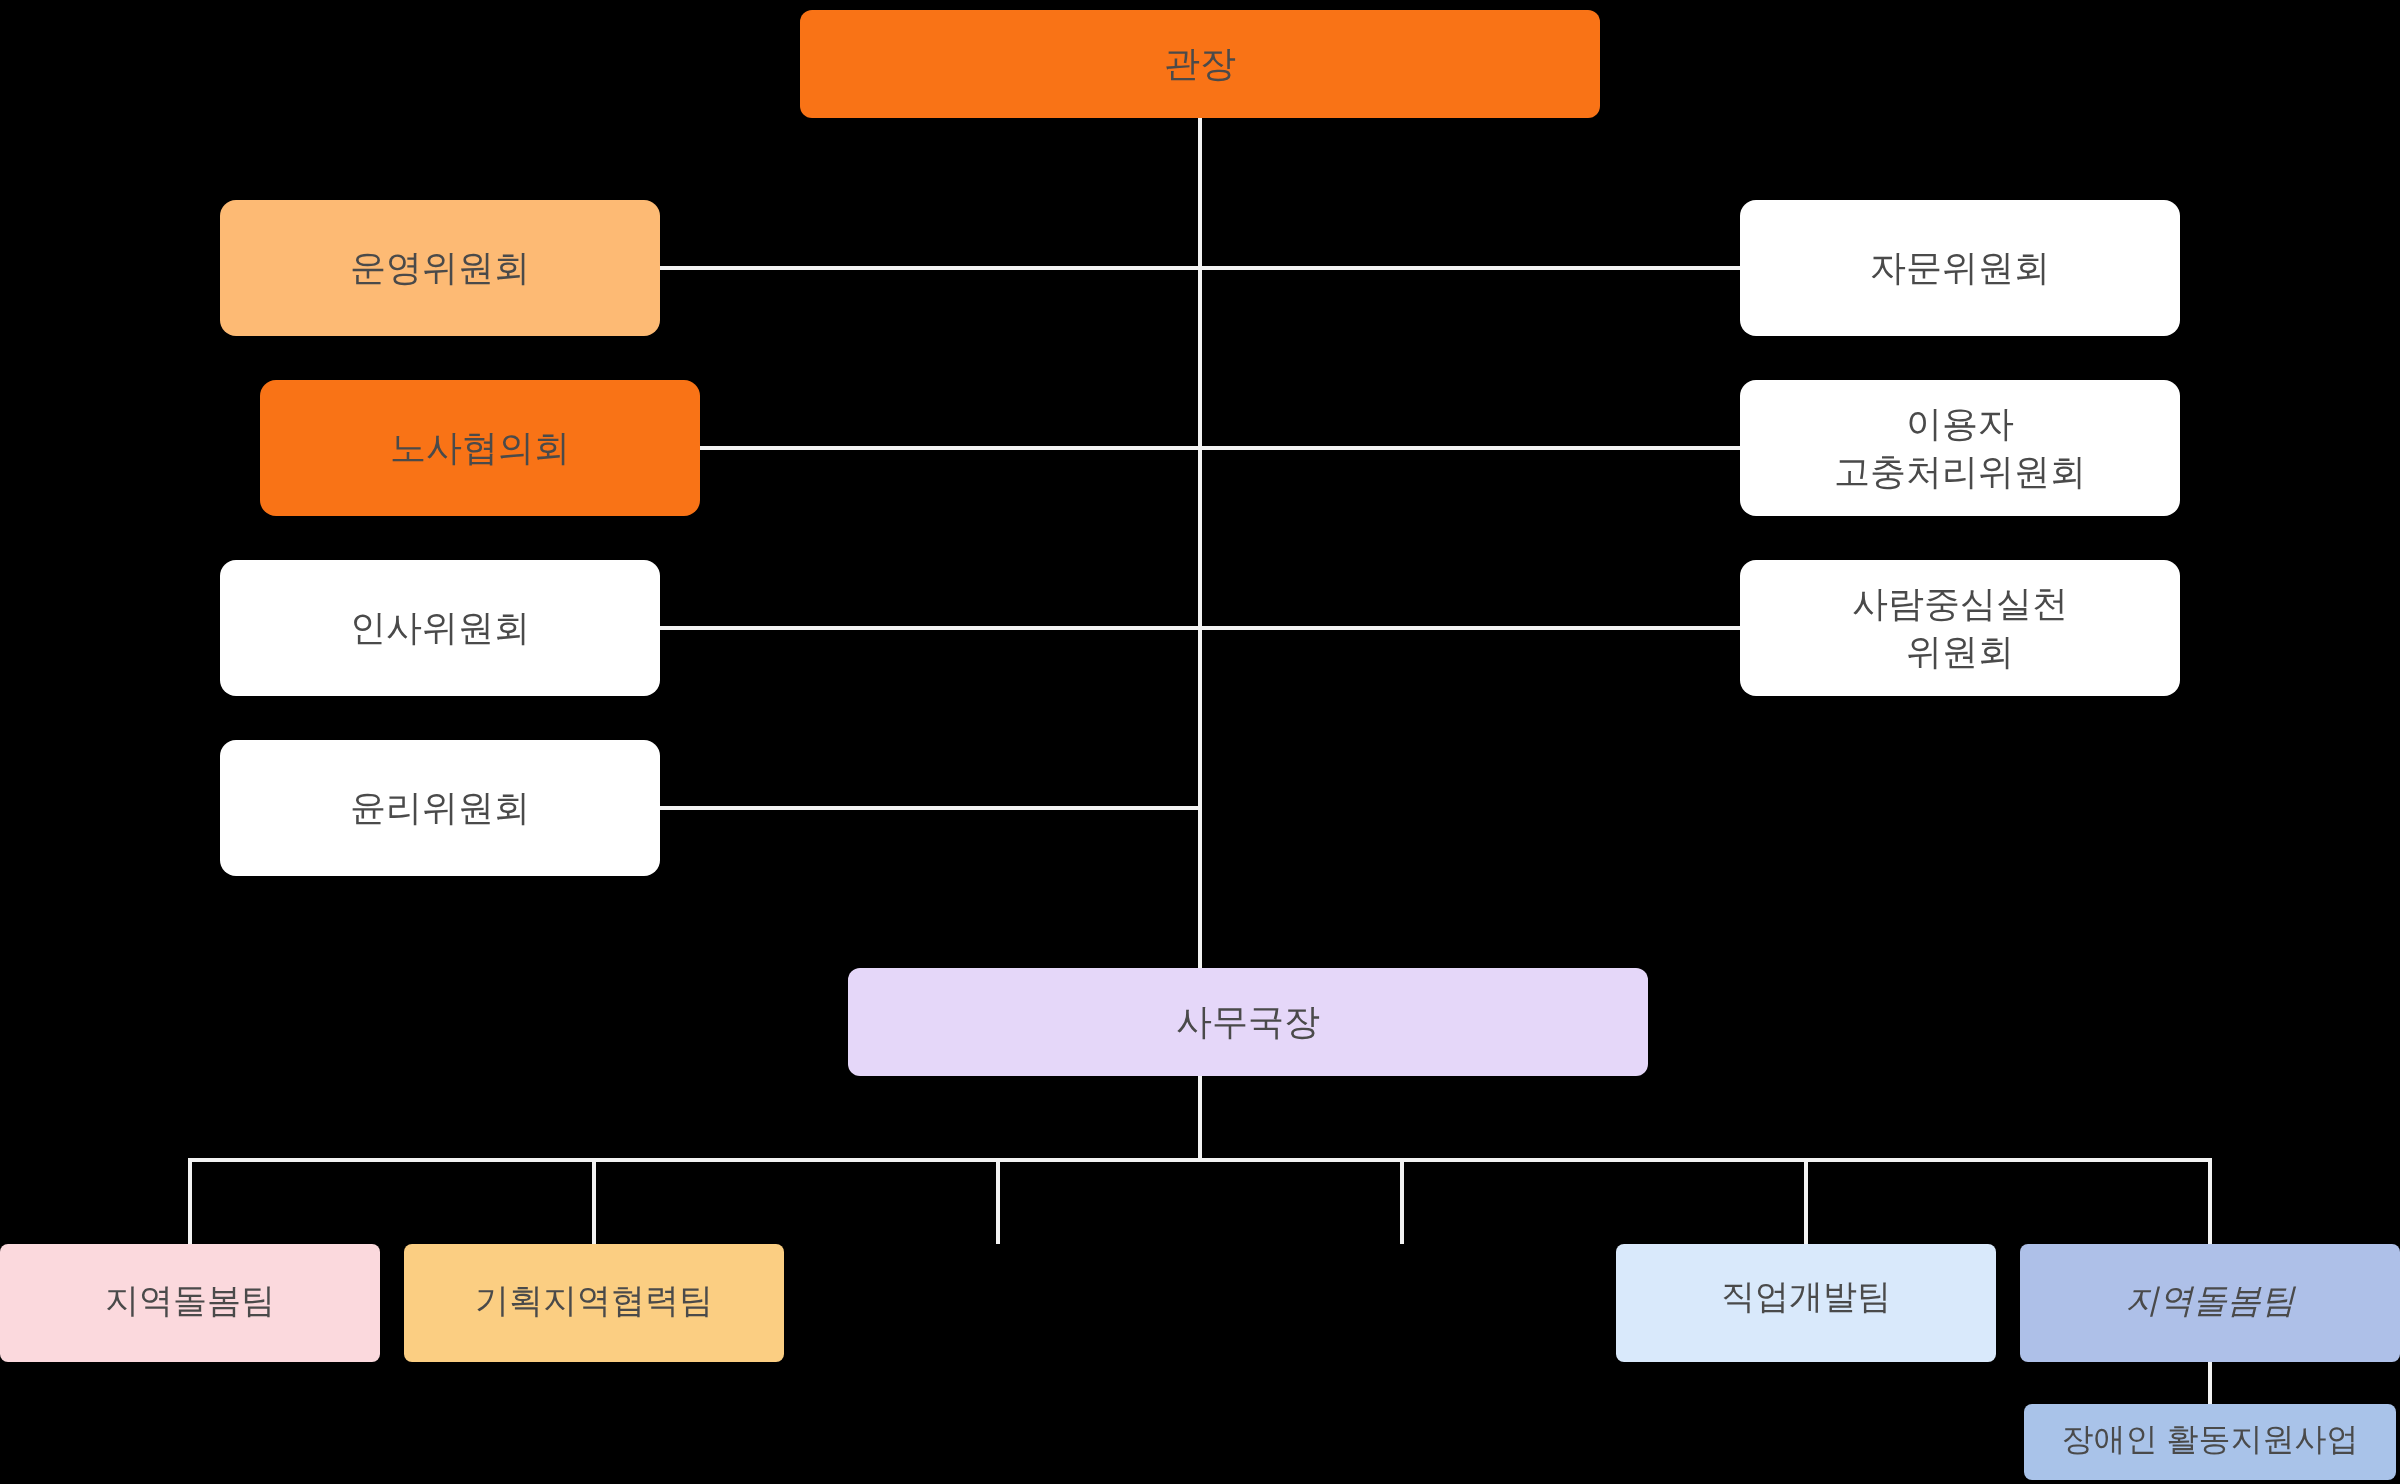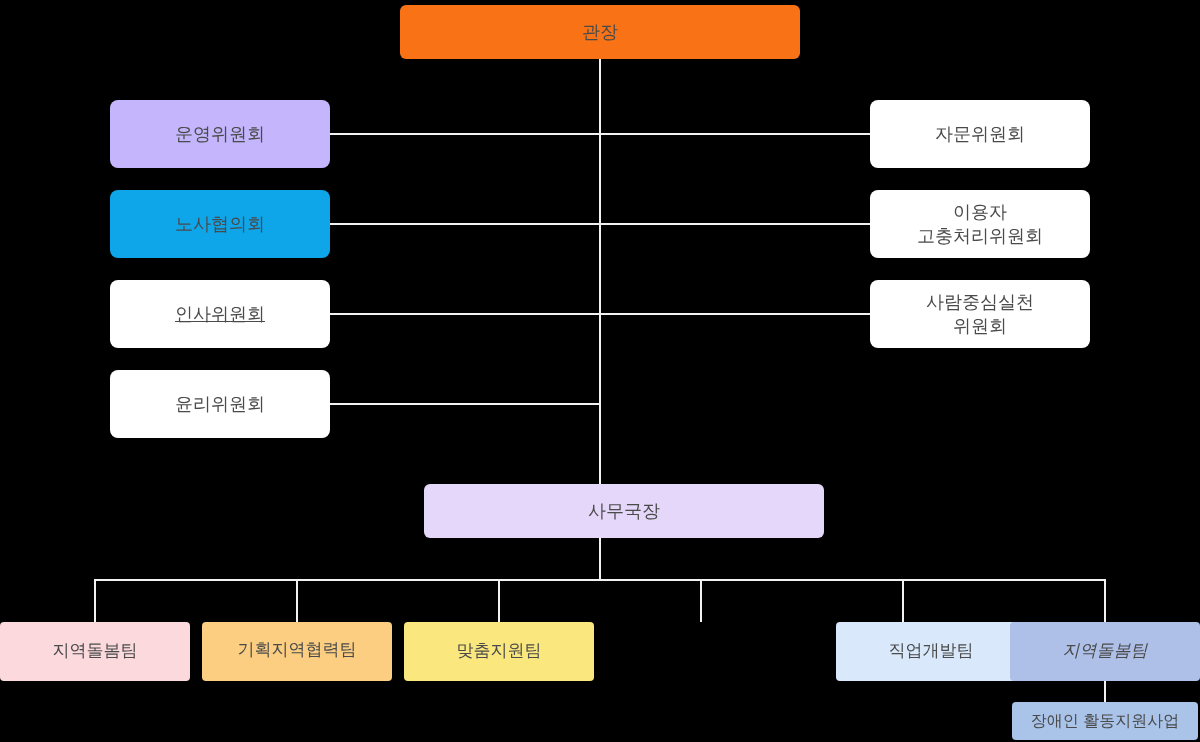--- a/index.html
+++ b/index.html
@@ -46,24 +46,24 @@
   .row-1 { top: 190px; }
   .row-2 { top: 280px; }
   .row-3 { top: 370px; }
 
   .box.team {
     top: 622px; width: 190px; height: 59px;
     border-radius: 4px;
     font-size: 17px;
   }
   .team-0 { left: 0px; }
-  .team-1 { left: 202px; font-family: Liberation Mono, monospace; }
+  .team-1 { left: 202px; }
   .team-2 { left: 404px; }
   .team-3 { left: 606px; }
-  .team-4 { left: 836px; }
+  .team-4 { left: 808px; font-family: Liberation Mono, monospace; }
   .team-5 { left: 1010px; }
 
   .box.subprogram {
     left: 1012px; top: 702px; width: 186px; height: 38px;
     border-radius: 4px;
     font-size: 16px;
     font-weight: 400;
   }
 
   .line {
@@ -109,34 +109,33 @@
   <div class="line v drop drop-0"></div>
   <div class="line v drop drop-1"></div>
   <div class="line v drop drop-2"></div>
   <div class="line v drop drop-3"></div>
   <div class="line v drop drop-4"></div>
   <div class="line v drop drop-5"></div>
   <div class="line v sub-drop"></div>
 
   <div class="box exec director" style="background-color: #f97316;">관장</div>
 
-  <div class="box committee l row-0" style="background-color: #c4b5fd;">운영위원회</div>
-  <div class="box committee l row-1" style="background-color: #0ea5e9;">노사협의회</div>
-  <div class="box committee l row-2" style="background-color: rgb(255, 255, 255); text-decoration: underline;">인사위원회</div>
+  <div class="box committee l row-0" style="background-color: #fdba74;">운영위원회</div>
+  <div class="box committee l row-1" style="background-color: #f97316; margin-left: 20px;">노사협의회</div>
+  <div class="box committee l row-2" style="background-color: rgb(255, 255, 255);">인사위원회</div>
   <div class="box committee l row-3" style="background-color: rgb(255, 255, 255);">윤리위원회</div>
 
   <div class="box committee r row-0" style="background-color: rgb(255, 255, 255);">자문위원회</div>
   <div class="box committee r row-1" style="background-color: rgb(255, 255, 255);">이용자
 고충처리위원회</div>
   <div class="box committee r row-2" style="background-color: rgb(255, 255, 255);">사람중심실천
 위원회</div>
 
   <div class="box exec secretary" style="background-color: rgb(229, 215, 249);">사무국장</div>
 
   <div class="box team team-0" style="background-color: rgb(251, 217, 221);">지역돌봄팀</div>
   <div class="box team team-1" style="background-color: rgb(251, 206, 130);">기획지역협력팀</div>
-  <div class="box team team-2" style="background-color: rgb(250, 232, 127);">맞춤지원팀</div>
   <div class="box team team-4" style="background-color: rgb(217, 233, 251);">직업개발팀</div>
   <div class="box team team-5" style="background-color: rgb(174, 192, 232); font-style: italic;">지역돌봄팀</div>
 
   <div class="box subprogram" style="background-color: rgb(169, 195, 233);">장애인 활동지원사업</div>
 
 </div>
 
 </body></html>

